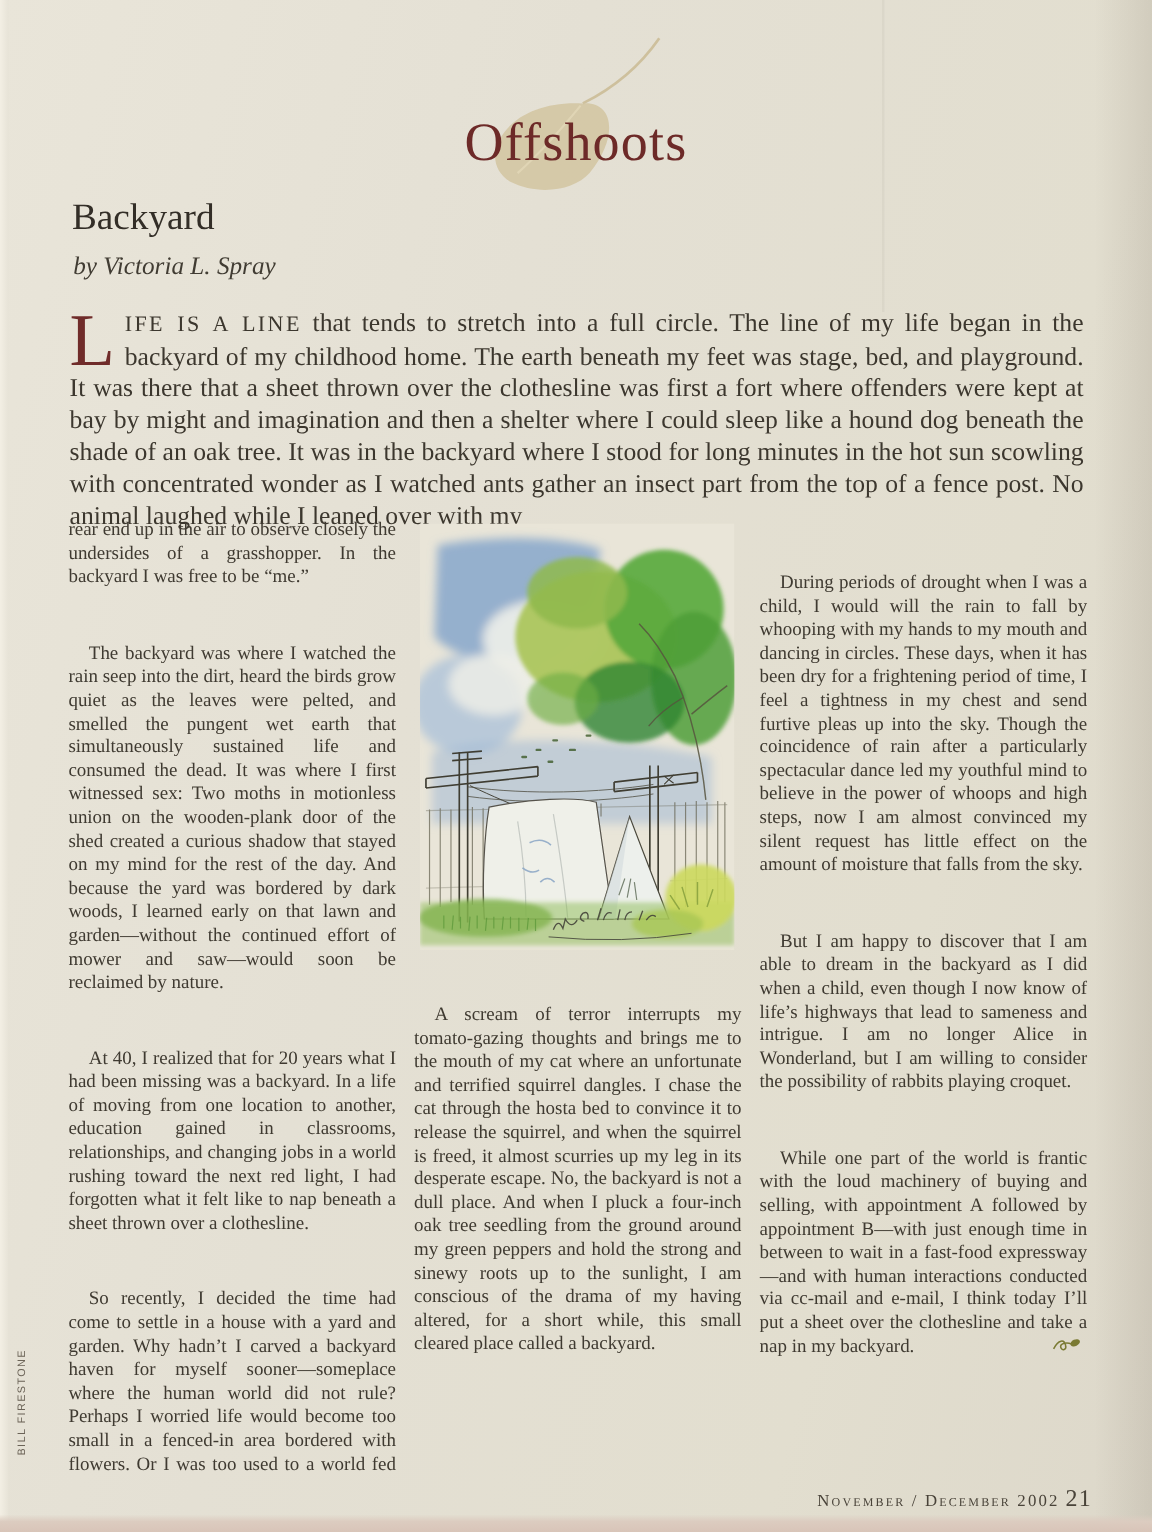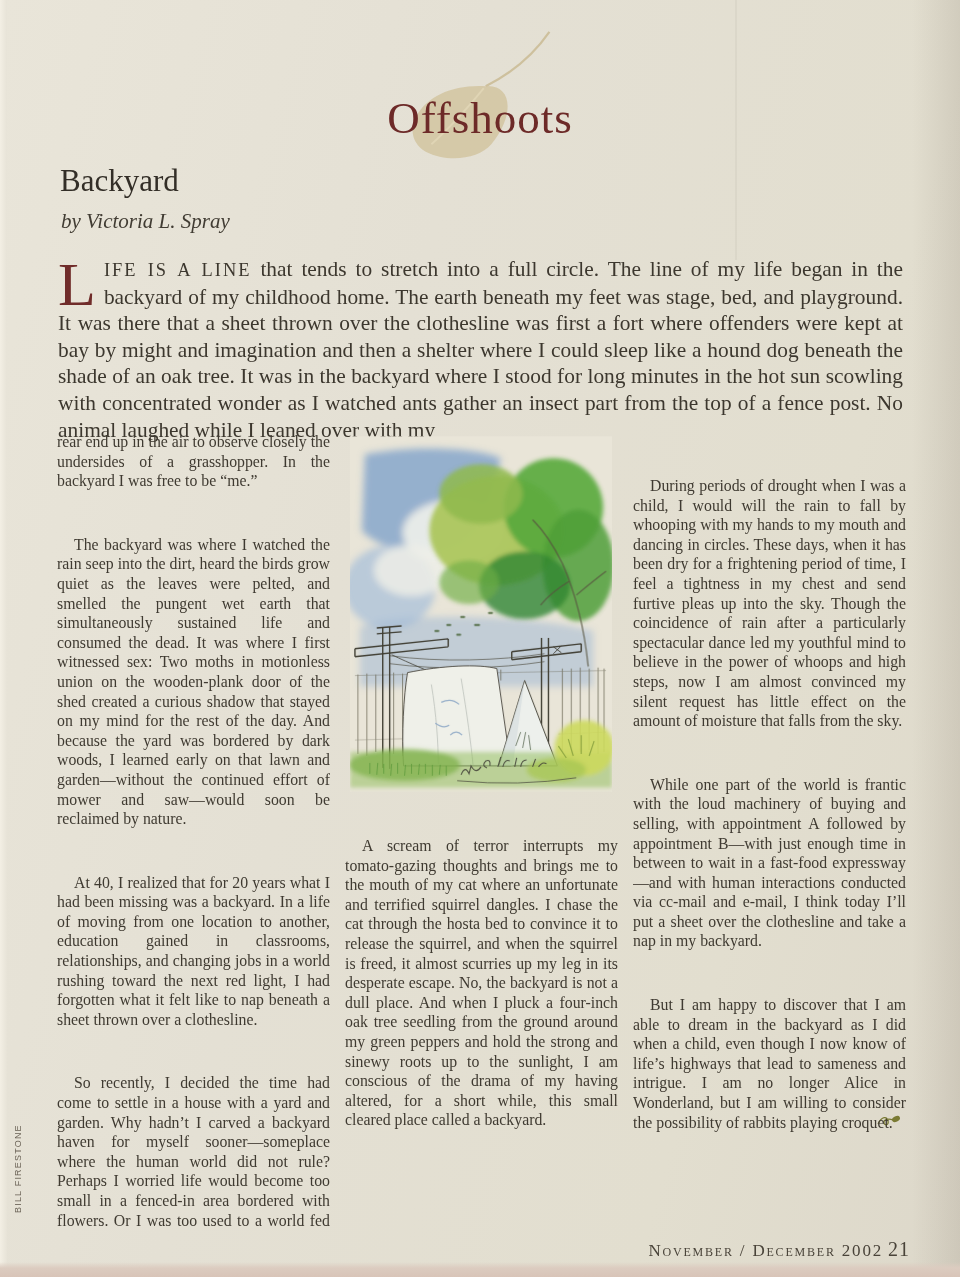--- a/index.html
+++ b/index.html
@@ -48,21 +48,21 @@
   .bio { margin-top:13px; border-top:1px solid #8d867a; padding-top:9px;
     font-style:italic; font-size:16.8px; line-height:21px; text-align:left; }
 
   .vertical-credit { position:absolute; left:13px; top:1213px;
     transform:rotate(-90deg); transform-origin:0 0;
     font-family:"Liberation Sans", sans-serif; font-size:9px; letter-spacing:1.2px;
     color:#6b6357; white-space:nowrap; }
 
   .footer { position:absolute; right:50px; top:1238px; display:flex; align-items:baseline;
     color:#494339; }
-  .footer-issue { font-variant:small-caps; font-size:17px; letter-spacing:1.8px; }
+  .footer-issue { font-variant:small-caps; font-size:14px; letter-spacing:1.8px; }
   .footer-page { font-size:20px; margin-left:5px; letter-spacing:1px; }
 </style>
 </head>
 <body>
 
 <div class="page">
   <div class="edge-left"></div>
   <div class="edge-right"></div>
   <div class="edge-bottom"></div>
   <div class="crease"></div>
@@ -172,22 +172,22 @@
           <path d="M112,341 q4,-10 8,-1 l2,-8 q5,9 10,1 m6,1 q-6,-2 -1,-7 q5,-2 4,5 m8,1 l3,-10 m2,10 q2,-8 7,-6 m5,6 l2,-9 m4,9 q1,-7 6,-7 m6,7 l3,-8 m3,8 q4,-6 8,-3"></path>
           <path d="M108,347 q62,6 120,-3" stroke-width=".8"></path>
         </g>
       </svg>
     </div>
     <p class="indent">A scream of terror interrupts my tomato-gazing thoughts and brings me to the mouth of my cat where an unfortunate and terrified squirrel dangles. I chase the cat through the hosta bed to convince it to release the squirrel, and when the squirrel is freed, it almost scurries up my leg in its desperate escape. No, the backyard is not a dull place. And when I pluck a four-inch oak tree seedling from the ground around my green peppers and hold the strong and sinewy roots up to the sunlight, I am conscious of the drama of my having altered, for a short while, this small cleared place called a backyard.</p>
   </div>
 
   <div class="col col-right">
     <p class="indent">During periods of drought when I was a child, I would will the rain to fall by whooping with my hands to my mouth and dancing in circles. These days, when it has been dry for a frightening period of time, I feel a tightness in my chest and send furtive pleas up into the sky. Though the coincidence of rain after a particularly spectacular dance led my youthful mind to believe in the power of whoops and high steps, now I am almost convinced my silent request has little effect on the amount of moisture that falls from the sky.</p>
+    <p class="indent">But I am happy to discover that I am able to dream in the backyard as I did when a child, even though I now know of life’s highways that lead to sameness and intrigue. I am no longer Alice in Wonderland, but I am willing to consider the possibility of rabbits playing croquet.</p>
     <p class="indent">While one part of the world is frantic with the loud machinery of buying and selling, with appointment A followed by appointment B—with just enough time in between to wait in a fast-food expressway—and with human interactions conducted via cc-mail and e-mail, I think today I’ll put a sheet over the clothesline and take a nap in my backyard.</p>
-    <p class="indent">But I am happy to discover that I am able to dream in the backyard as I did when a child, even though I now know of life’s highways that lead to sameness and intrigue. I am no longer Alice in Wonderland, but I am willing to consider the possibility of rabbits playing croquet.</p>
     <svg class="end-ornament" viewBox="0 0 26 15" style="position:static;float:right;margin:-19px 4px 0 0;">
       <path d="M2,11 C6,3 11,3 12,8 C13,12 9,13 8,10 C7,7 12,5 17,7" stroke="#7a7a33" stroke-width="1.3" fill="none"></path>
       <ellipse cx="20" cy="6" rx="4.2" ry="2.7" fill="#7a7a33" transform="rotate(-25 20 6)"></ellipse>
     </svg>
   </div>
 
   <div class="vertical-credit">BILL FIRESTONE</div>
 
   <div class="footer">
     <span class="footer-issue">November / December 2002</span>

